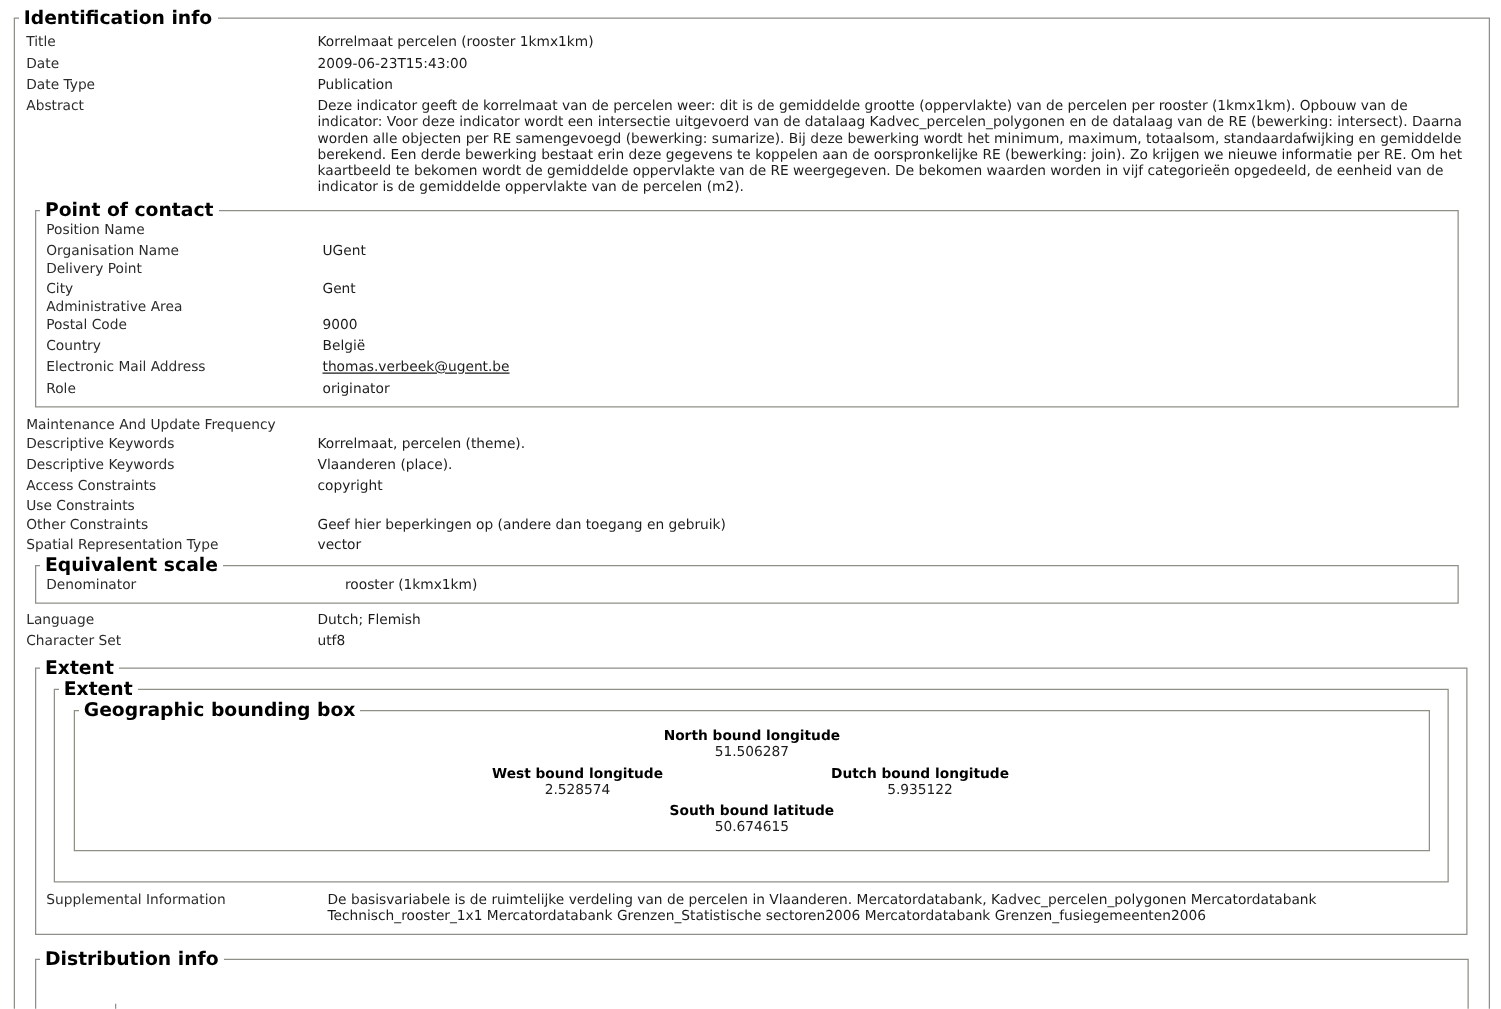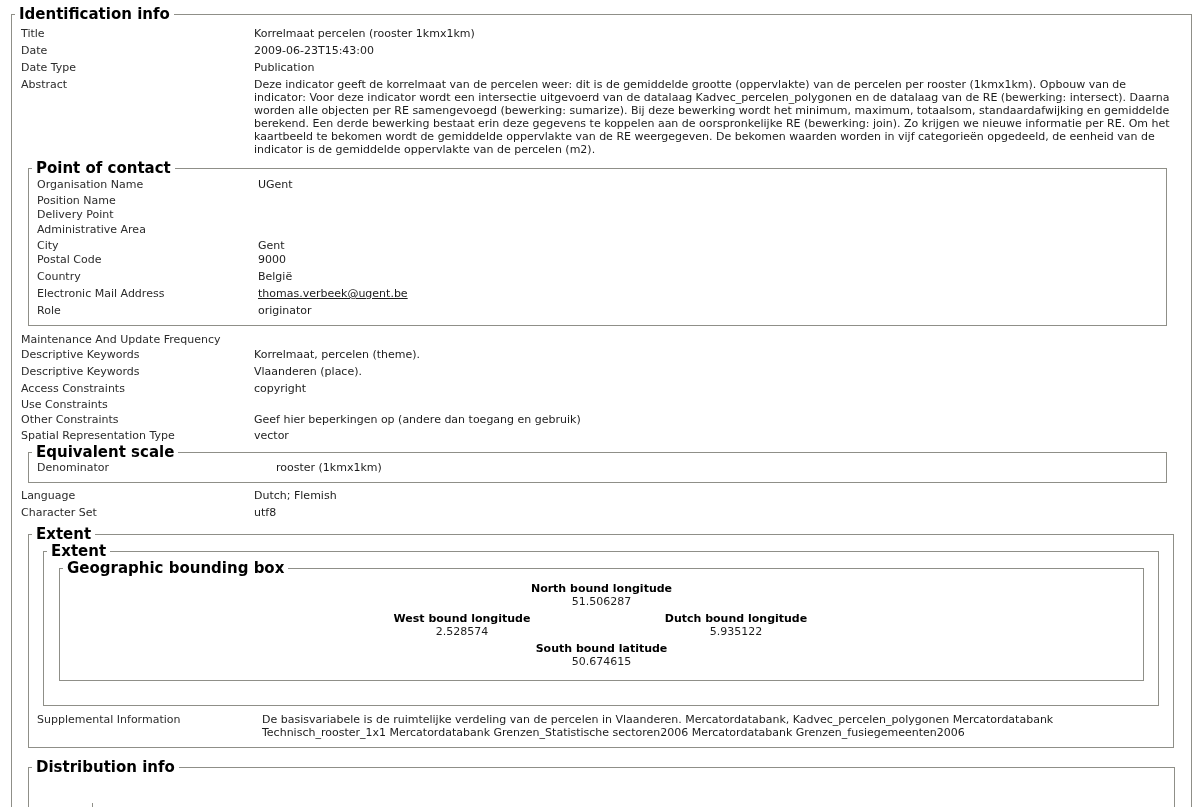--- a/index.html
+++ b/index.html
@@ -98,39 +98,39 @@
     <span class="lbl">Date Type</span>
     <span class="val">Publication</span>
   </div>
   <div class="row">
     <span class="lbl">Abstract</span>
     <span class="val">Deze indicator geeft de korrelmaat van de percelen weer: dit is de gemiddelde grootte (oppervlakte) van de percelen per rooster (1kmx1km). Opbouw van de indicator: Voor deze indicator wordt een intersectie uitgevoerd van de datalaag Kadvec_percelen_polygonen en de datalaag van de RE (bewerking: intersect). Daarna worden alle objecten per RE samengevoegd (bewerking: sumarize). Bij deze bewerking wordt het minimum, maximum, totaalsom, standaardafwijking en gemiddelde berekend. Een derde bewerking bestaat erin deze gegevens te koppelen aan de oorspronkelijke RE (bewerking: join). Zo krijgen we nieuwe informatie per RE. Om het kaartbeeld te bekomen wordt de gemiddelde oppervlakte van de RE weergegeven. De bekomen waarden worden in vijf categorieën opgedeeld, de eenheid van de indicator is de gemiddelde oppervlakte van de percelen (m2).</span>
   </div>
 
   <fieldset class="sub" id="poc">
     <legend>Point of contact</legend>
-    <div class="row">
-      <span class="lbl">Organisation Name</span>
-      <span class="val">UGent</span>
-    </div>
     <div class="row t3">
       <span class="lbl">Position Name</span>
       <span class="val"></span>
     </div>
+    <div class="row">
+      <span class="lbl">Organisation Name</span>
+      <span class="val">UGent</span>
+    </div>
     <div class="row t1">
       <span class="lbl">Delivery Point</span>
       <span class="val"></span>
     </div>
+    <div class="row t3">
+      <span class="lbl">City</span>
+      <span class="val">Gent</span>
+    </div>
     <div class="row t2">
       <span class="lbl">Administrative Area</span>
       <span class="val"></span>
-    </div>
-    <div class="row t3">
-      <span class="lbl">City</span>
-      <span class="val">Gent</span>
     </div>
     <div class="row t1">
       <span class="lbl">Postal Code</span>
       <span class="val">9000</span>
     </div>
     <div class="row">
       <span class="lbl">Country</span>
       <span class="val">België</span>
     </div>
     <div class="row">

